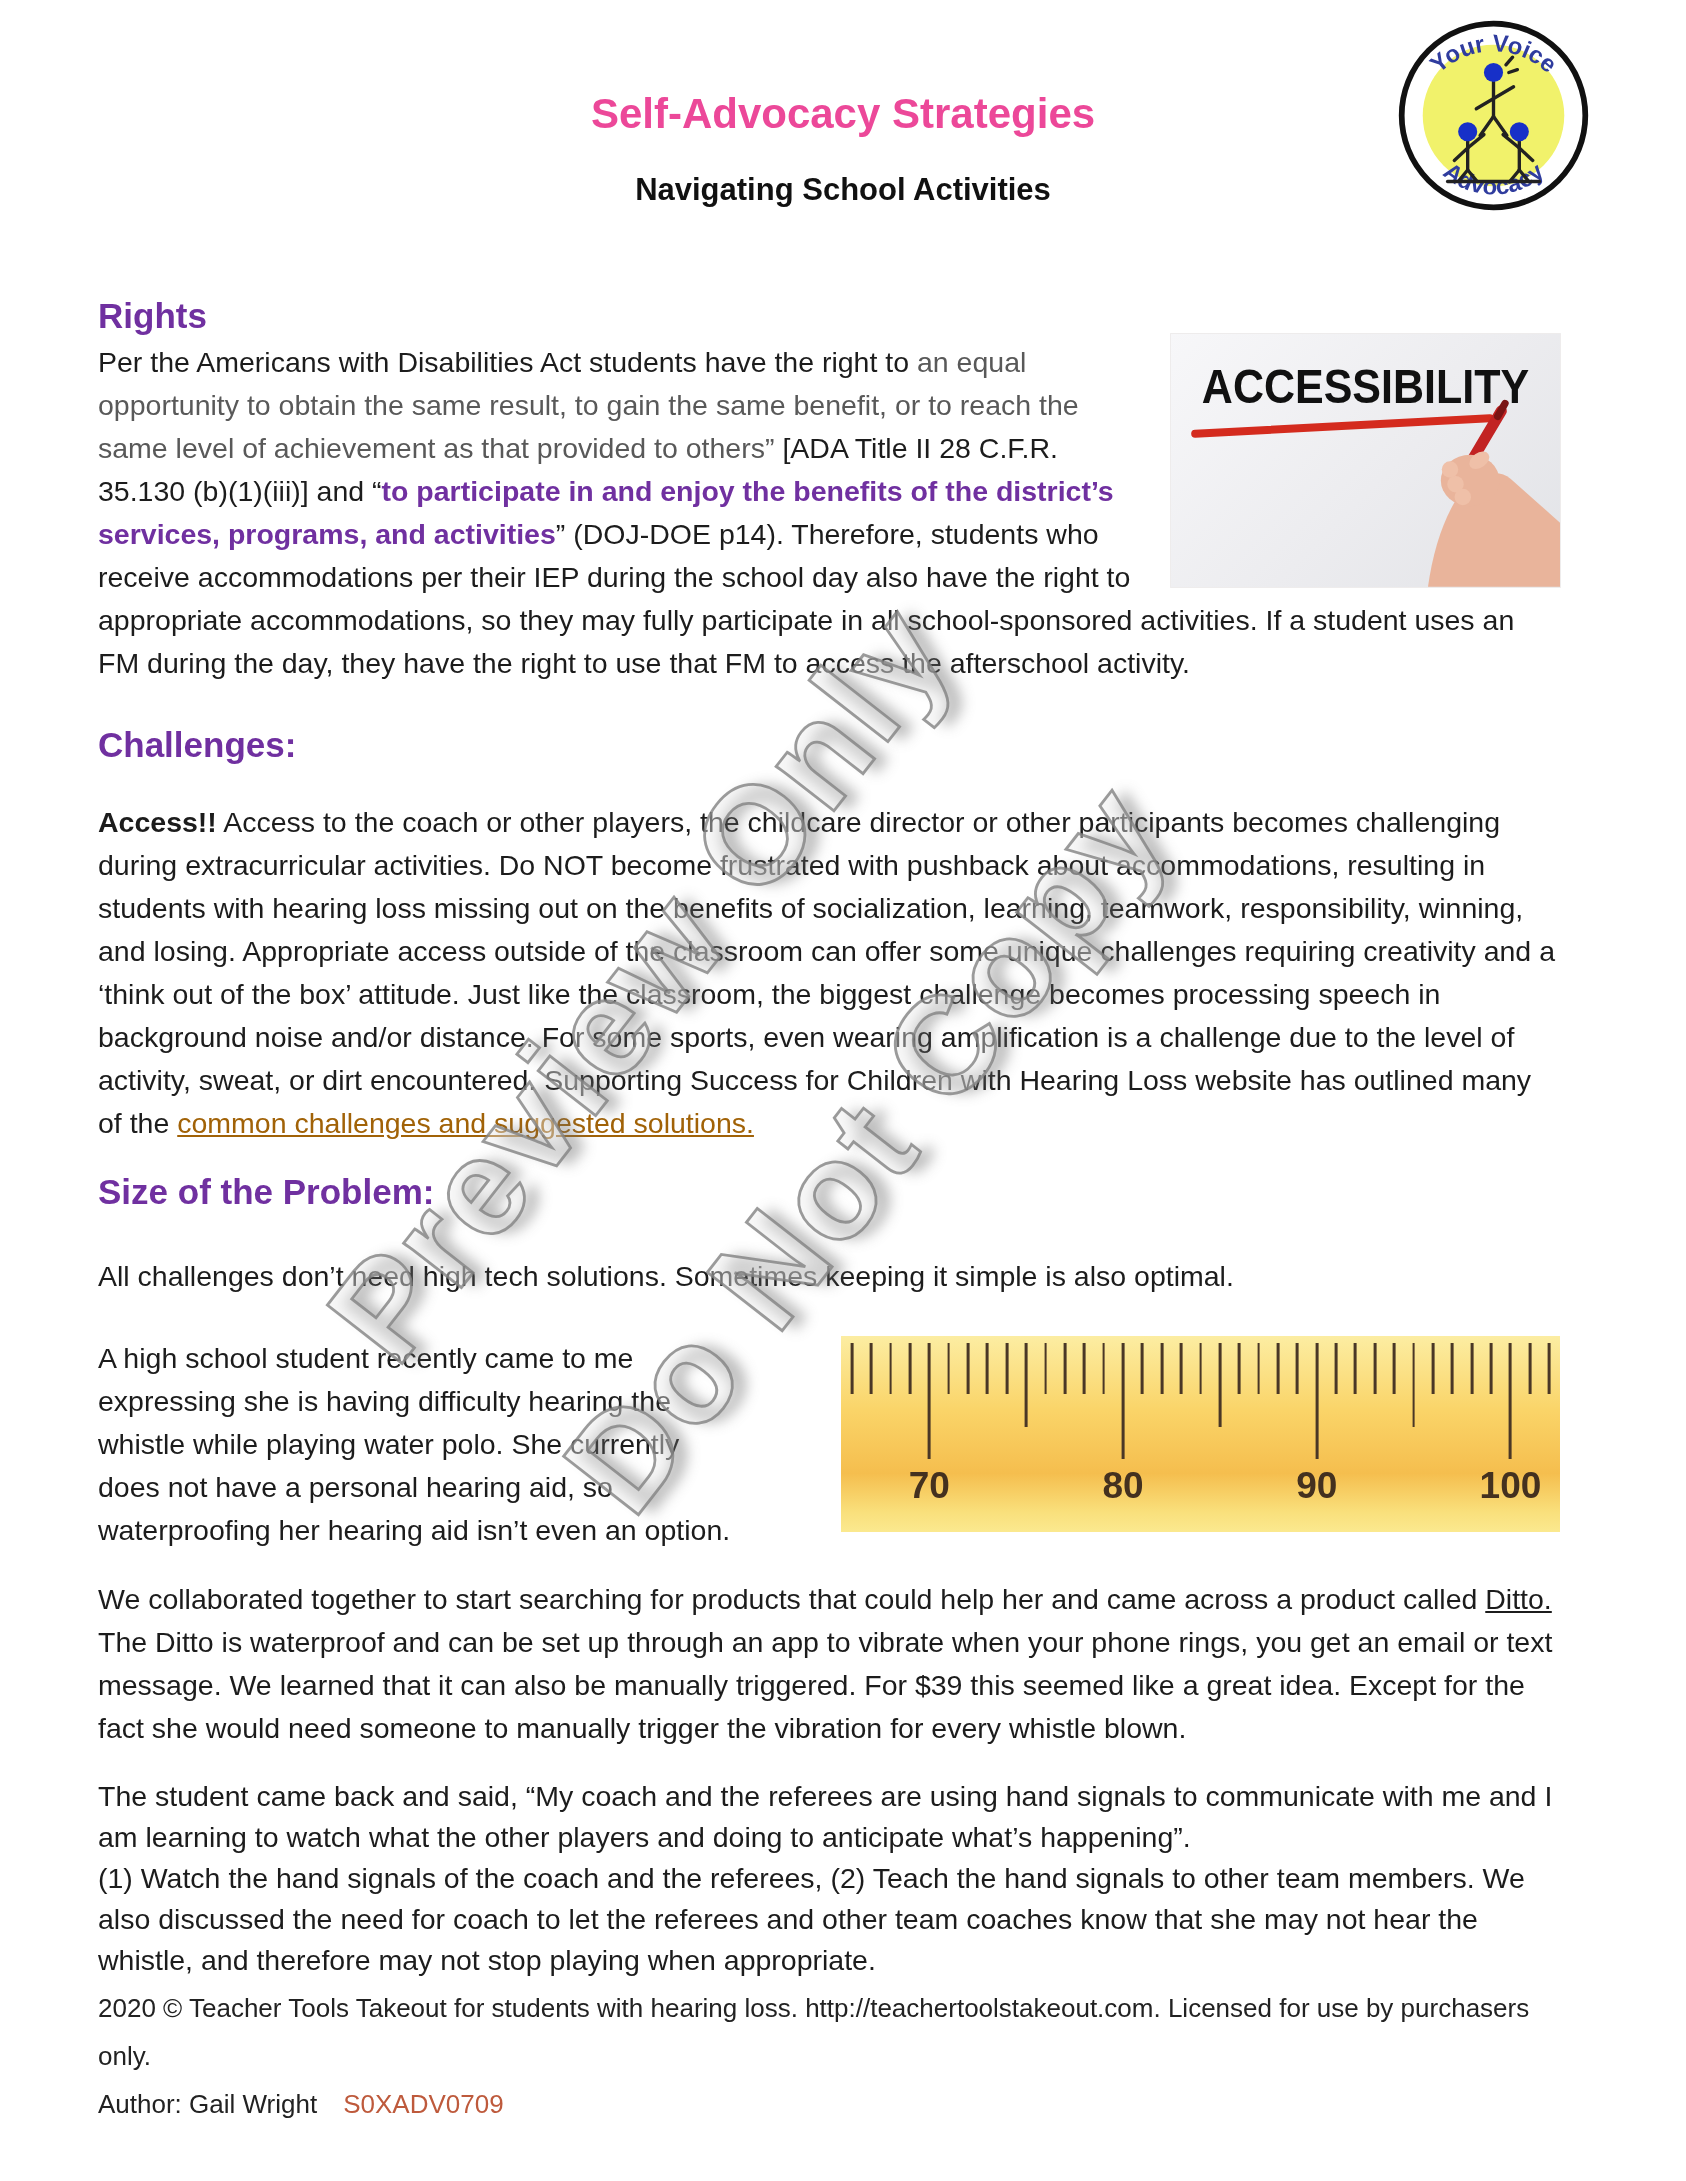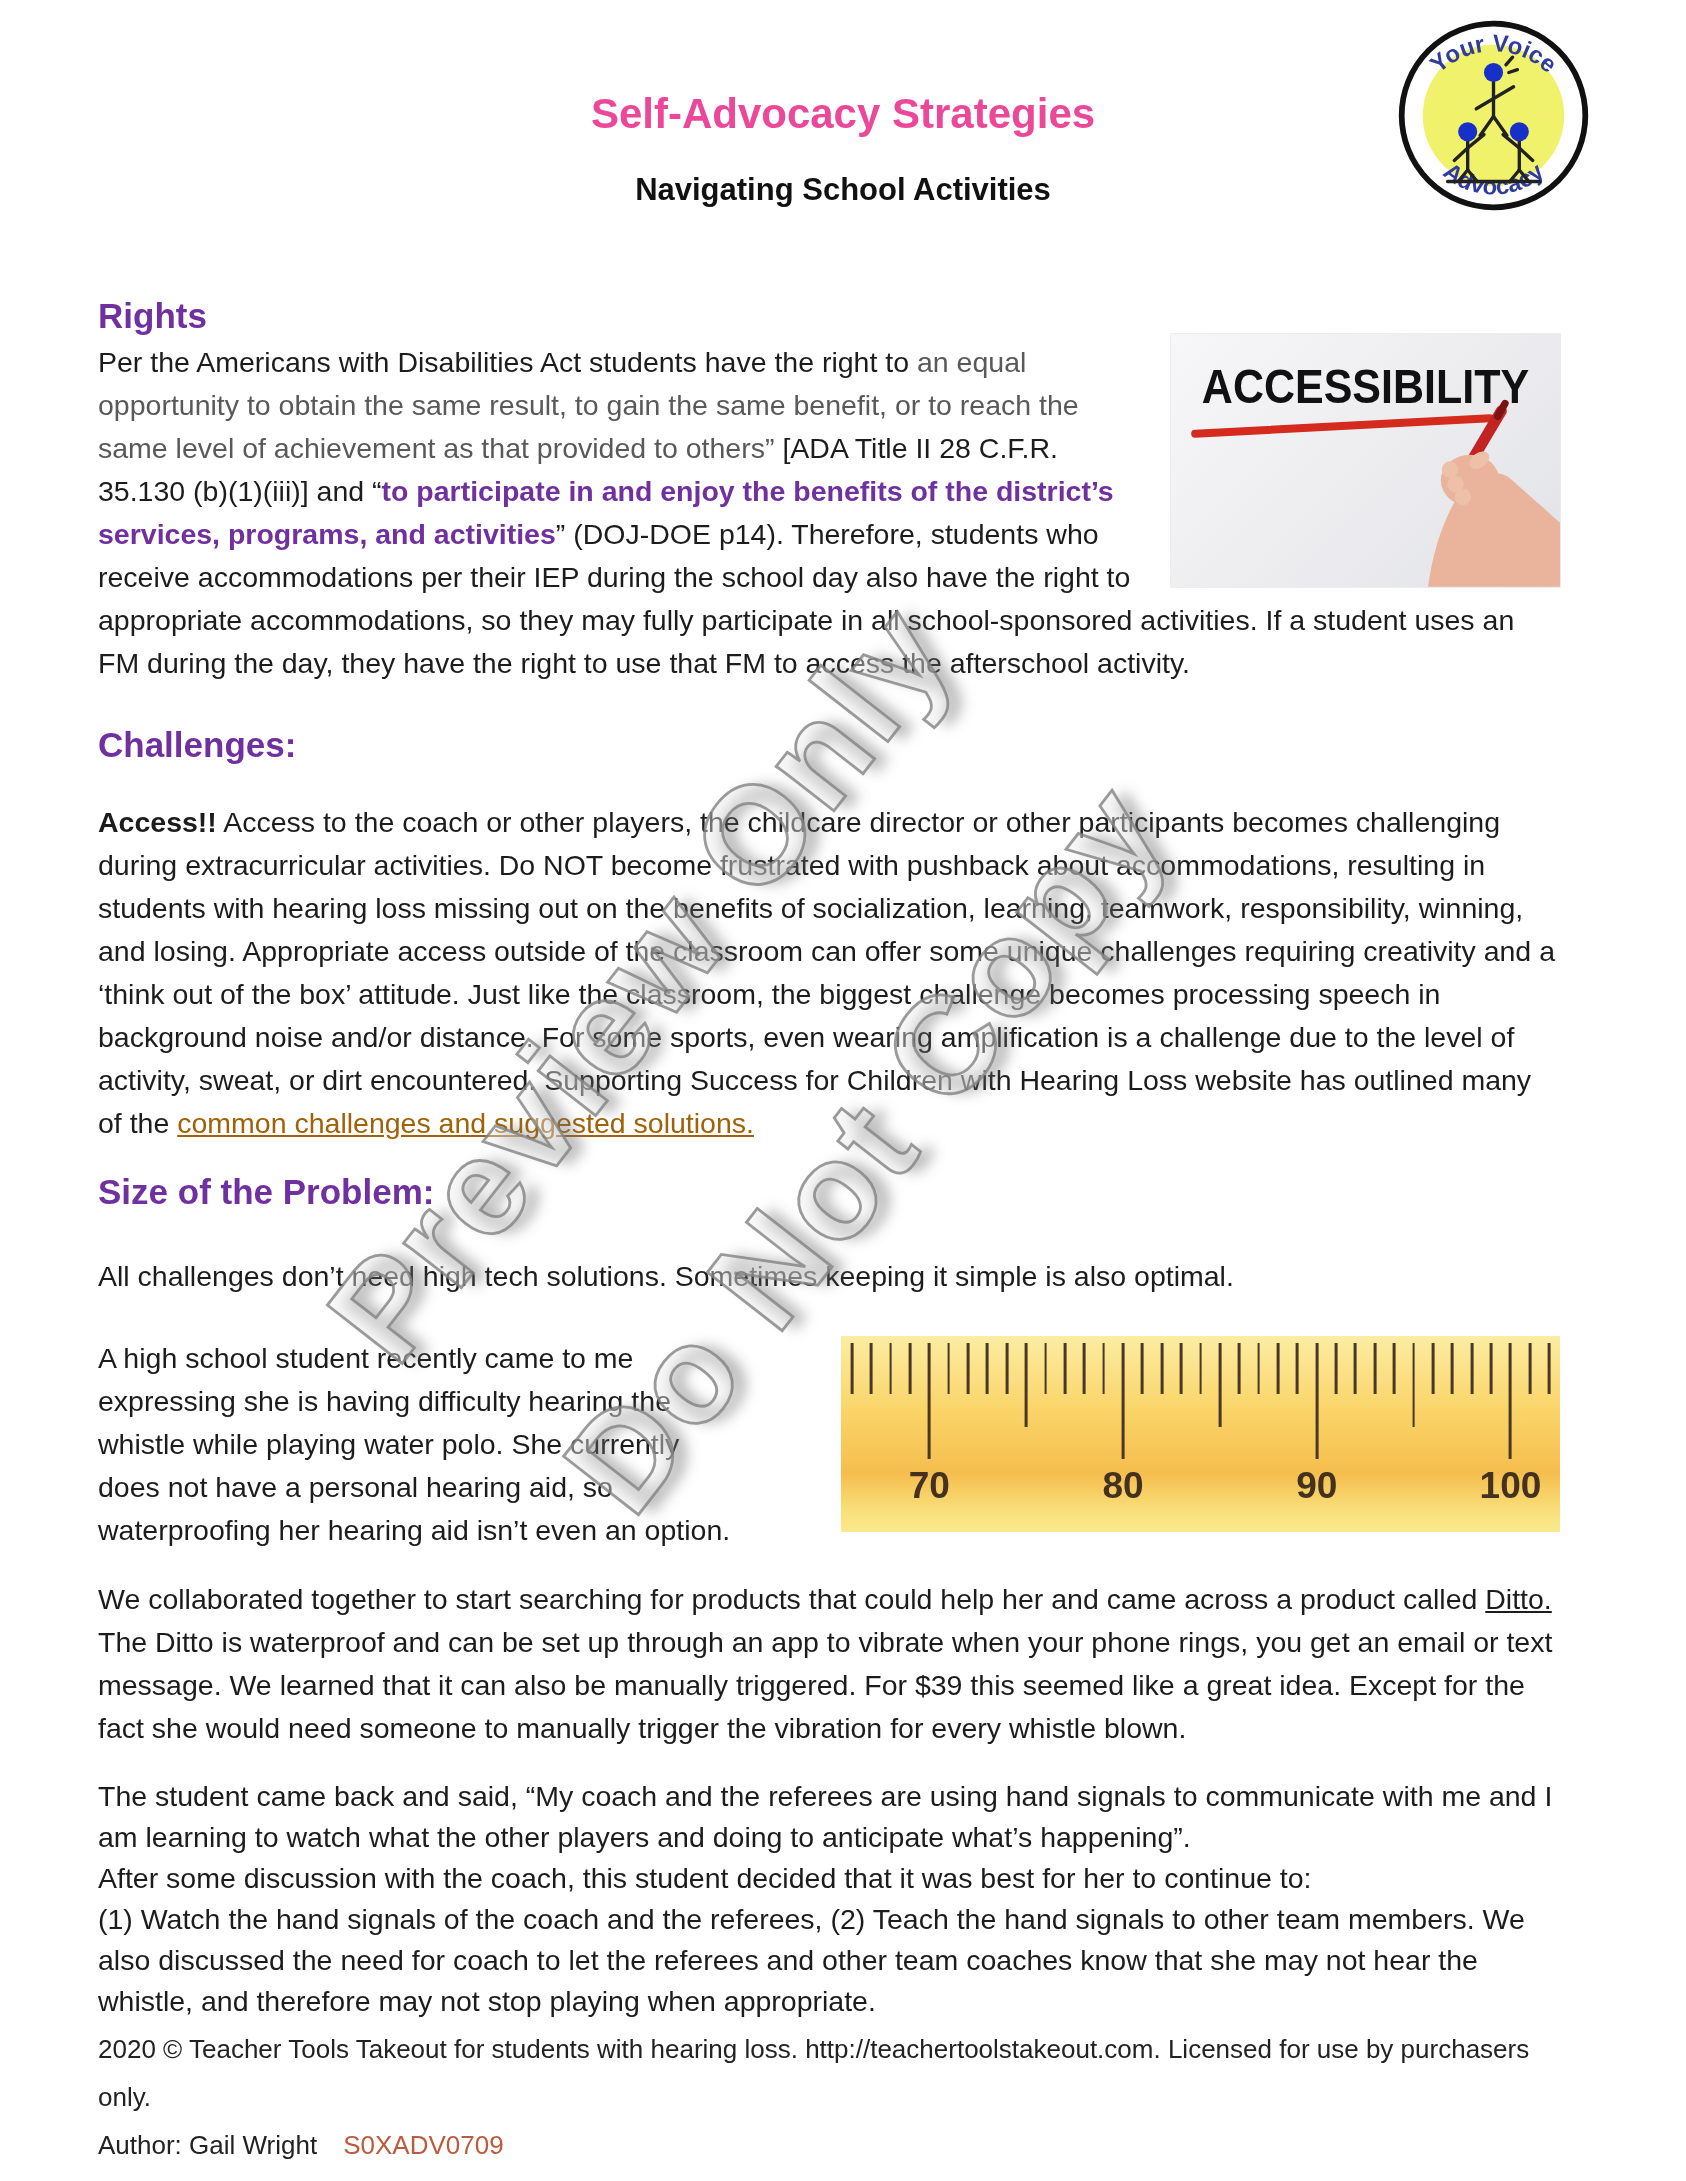--- a/index.html
+++ b/index.html
@@ -184,21 +184,20 @@
           <div class="ruler-num" style="left: 93.1111%;">100</div>
           <div class="tick minor" style="left: 95.8056%;"></div>
           <div class="tick minor" style="left: 98.5%;"></div>
         </div>
     </div>
 
     <p class="body" id="ditto-para"><span>We collaborated together to start searching for products that could help her and came across a product called </span><span class="underline">Ditto.</span><span>  The Ditto is waterproof and can be set up through an app to vibrate when your phone rings, you get an email or text message.  We learned that it can also be manually triggered.  For $39 this seemed like a great idea.  Except for the fact she would need someone to manually trigger the vibration for every whistle blown.</span></p>
 
     <div class="body" id="hand-para">
       <div>The student came back and said, “My coach and the referees are using hand signals to communicate with me and I am learning to watch what the other players and doing to anticipate what’s happening”.</div>
-      <div>After some discussion with the coach, this student decided that it was best for her to continue to:</div>
       <div>(1) Watch the hand signals of the coach and the referees, (2) Teach the hand signals to other team members. We also discussed the need for coach to let the referees and other team coaches know that she may not hear the whistle, and therefore may not stop playing when appropriate.</div>
     </div>
 
     <div class="footer">
       <div>2020 © Teacher Tools Takeout for students with hearing loss. http://teachertoolstakeout.com. Licensed for use by purchasers only.</div>
       <div><span>Author: Gail Wright</span><span class="code">S0XADV0709</span></div>
     </div>
 
   </div>
 </div>

